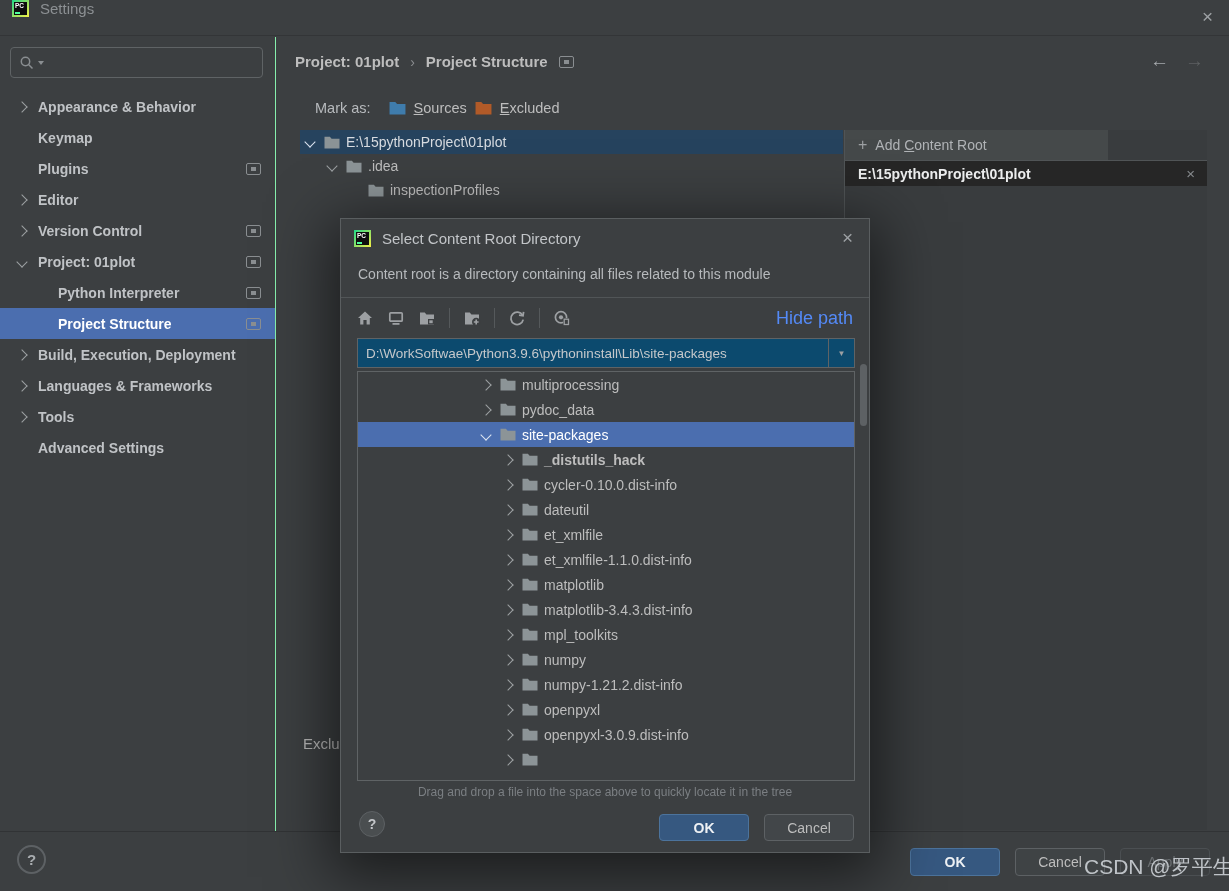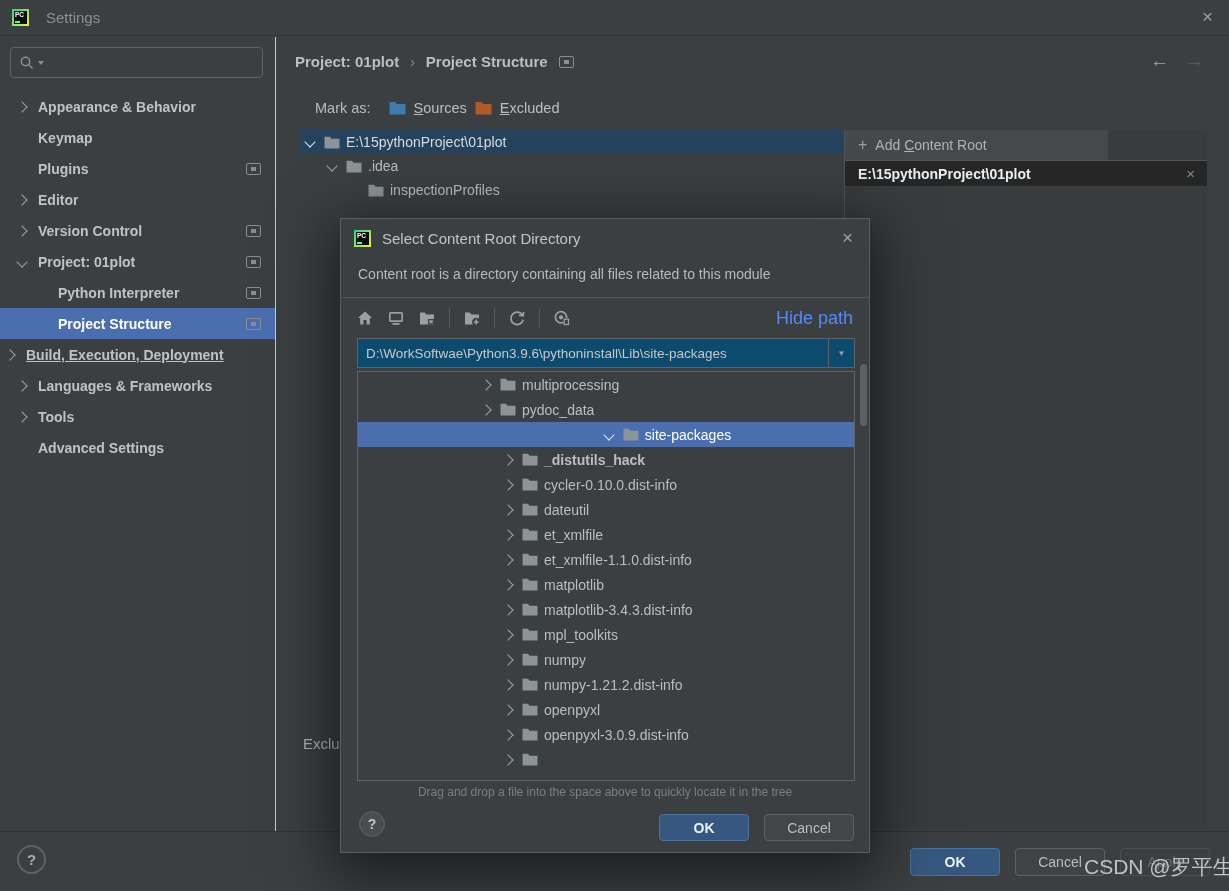--- a/index.html
+++ b/index.html
@@ -1,20 +1,20 @@
 <!DOCTYPE html>
 <html><head>
 <meta charset="utf-8">
 <style>
   html,body{margin:0;padding:0;background:#1e1e1e;}
   .win{position:relative;width:1229px;height:891px;background:#3c3f41;overflow:hidden;
        font-family:"Liberation Sans","DejaVu Sans",sans-serif;color:#bdbdbd;font-size:14px;}
   
   .titlebar{position:absolute;top:0;left:0;right:0;height:36px;background:#3c3f41;
-            border-bottom:1px solid #333537;display:flex;align-items:center;padding-left:12px;gap:17px;box-sizing:border-box;}
+            border-bottom:1px solid #333537;display:flex;align-items:flex-start;padding-left:12px;gap:11px;box-sizing:border-box;}
   .title{font-size:15px;color:#8c9093;}
   .winclose{position:absolute;right:16px;top:6px;font-size:19px;color:#9da1a4;cursor:default;}
   .pcicon{width:17px;height:17px;padding:2px;box-sizing:border-box;background:linear-gradient(135deg,#21d789,#f7ef46);flex:none;}
   .pcin{display:block;width:100%;height:100%;background:#0e0e0e;color:#fff;font-size:6.5px;font-weight:700;
         line-height:8px;padding-left:1px;box-sizing:border-box;position:relative;}
   .pcin::after{content:"";position:absolute;left:1px;bottom:1px;width:5px;height:2px;background:#4dff9e;}
   
   .sidebar{position:absolute;top:37px;left:0;width:276px;bottom:60px;border-right:1px solid #86efac;box-sizing:border-box;}
   .searchbox{position:absolute;top:10px;left:10px;width:253px;height:31px;border:1px solid #5f6365;border-radius:4px;
              display:flex;align-items:center;padding-left:8px;gap:2px;box-sizing:border-box;}
@@ -170,21 +170,21 @@
           <span class="side-label">Python Interpreter</span>
           <span class="grow"></span>
           <span class="monitor"></span>
         </div>
         <div class="side-row sel" style="padding-left: 36px;">
           <span class="chevbox"></span>
           <span class="side-label">Project Structure</span>
           <span class="grow"></span>
           <span class="monitor"></span>
         </div>
-        <div class="side-row" style="padding-left: 4px; text-decoration: underline;">
+        <div class="side-row" style="padding-left: 16px;">
           <span class="chevbox">
             <span class="chev"></span>
           </span>
           <span class="side-label">Build, Execution, Deployment</span>
           <span class="grow"></span>
         </div>
         <div class="side-row" style="padding-left: 16px;">
           <span class="chevbox">
             <span class="chev"></span>
           </span>
@@ -367,21 +367,21 @@
           <span class="chevbox">
             <span class="chev"></span>
           </span>
           <span class="folderwrap">
             <svg width="16" height="13" viewBox="0 0 16 13">
               <path d="M0.5 12.5 V0.8 h5.4 l1.7 2 h7.9 V12.5 Z" fill="#8c9497"></path>
             </svg>
           </span>
           <span>pydoc_data</span>
         </div>
-        <div class="trow sel" style="height: 25px; padding-left: 122px; justify-content: center;">
+        <div class="trow sel" style="height: 25px; padding-left: 122px;">
           <span class="chevbox">
             <span class="chev expanded"></span>
           </span>
           <span class="folderwrap">
             <svg width="16" height="13" viewBox="0 0 16 13">
               <path d="M0.5 12.5 V0.8 h5.4 l1.7 2 h7.9 V12.5 Z" fill="#8c9497"></path>
             </svg>
           </span>
           <span>site-packages</span>
         </div>

